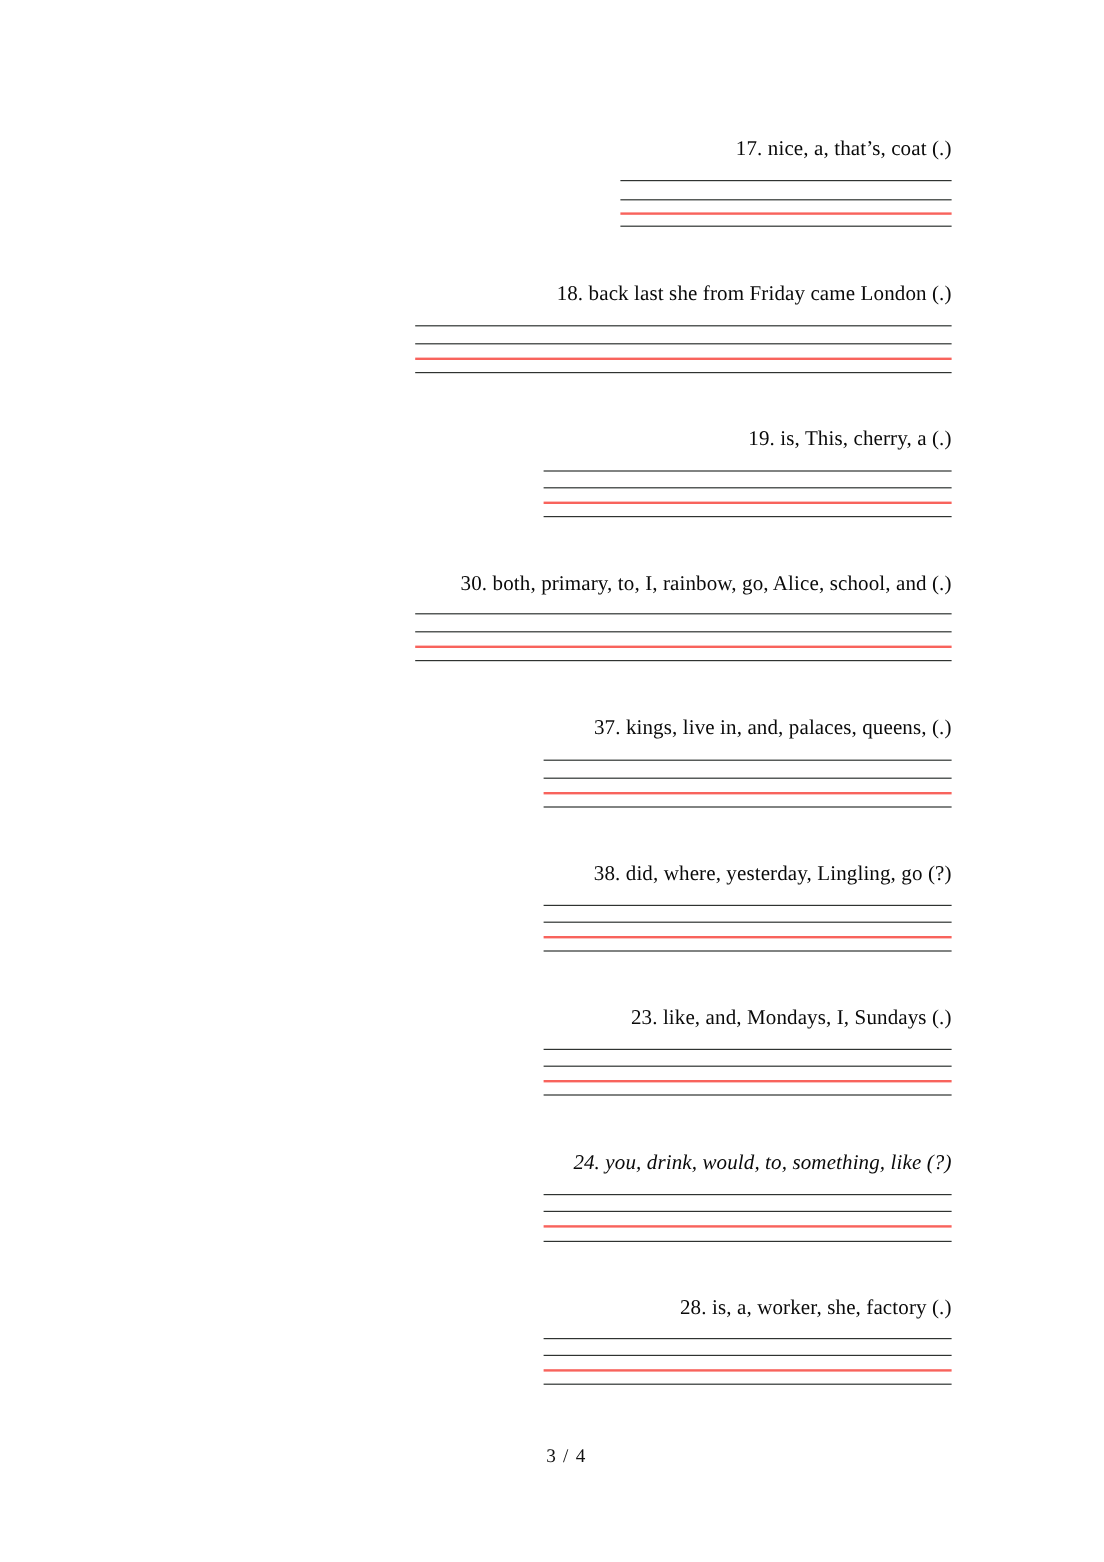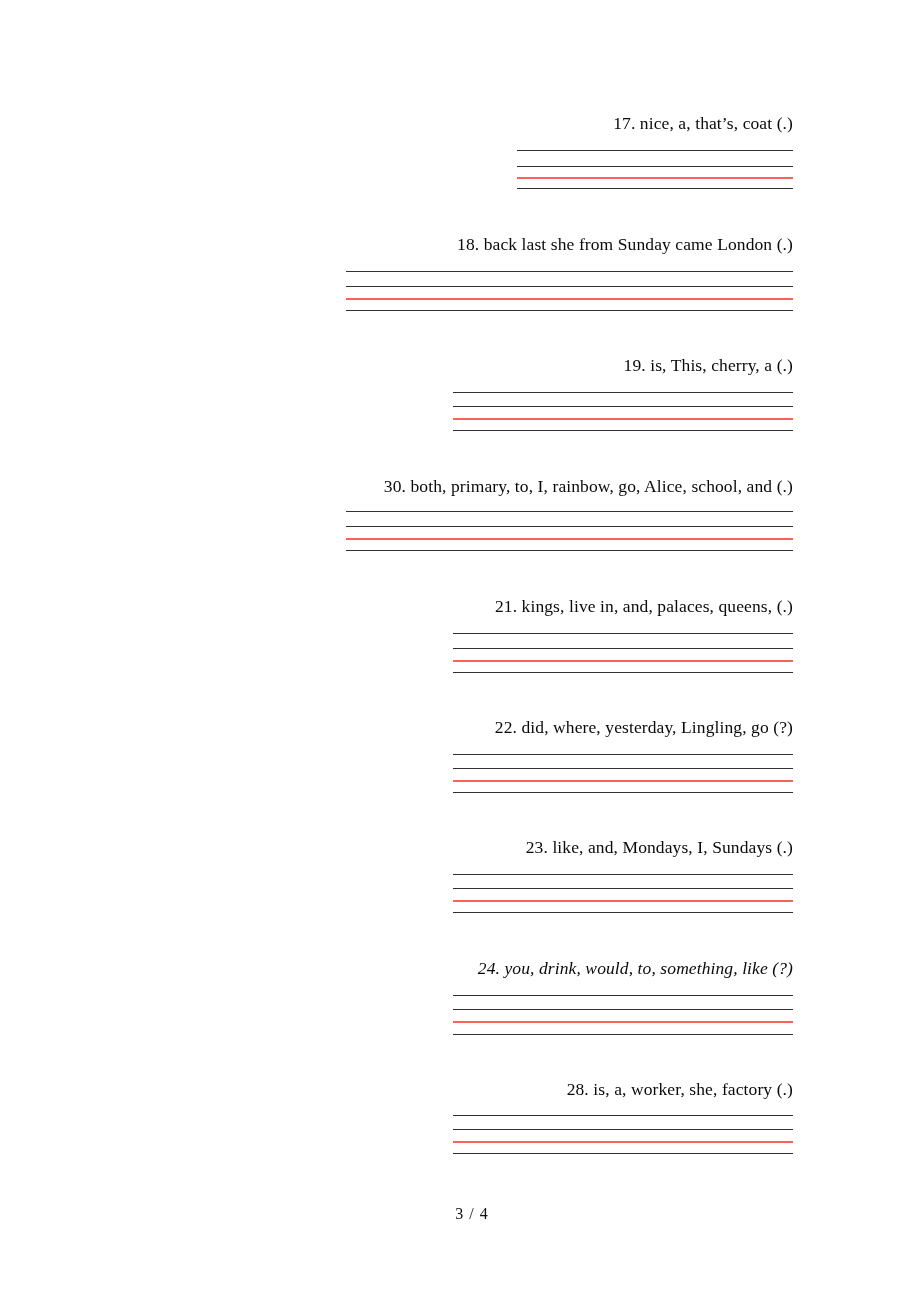--- a/index.html
+++ b/index.html
@@ -75,21 +75,21 @@
       <div class="exercise" style="top: 0px;">
         <div class="q-text" style="top: 112px;">17. nice, a, that’s, coat (.)</div>
         <div class="rule-group" style="left: 505px; width: 276px; top: 0px;">
           <div class="rule black" style="top: 150px;"></div>
           <div class="rule black" style="top: 166px;"></div>
           <div class="rule red" style="top: 177px;"></div>
           <div class="rule black" style="top: 188px;"></div>
         </div>
       </div>
       <div class="exercise" style="top: 0px;">
-        <div class="q-text" style="top: 233px;">18. back   last    she from  Sunday  came   London (.)</div>
+        <div class="q-text" style="top: 233px;">18. back   last    she from  Friday  came   London (.)</div>
         <div class="rule-group" style="left: 334px; width: 447px; top: 0px;">
           <div class="rule black" style="top: 271px;"></div>
           <div class="rule black" style="top: 286px;"></div>
           <div class="rule red" style="top: 298px;"></div>
           <div class="rule black" style="top: 310px;"></div>
         </div>
       </div>
       <div class="exercise" style="top: 0px;">
         <div class="q-text" style="top: 354px;">19. is,  This, cherry, a (.)</div>
         <div class="rule-group" style="left: 441px; width: 340px; top: 0px;">
@@ -102,30 +102,30 @@
       <div class="exercise" style="top: 0px;">
         <div class="q-text" style="top: 475px;">30. both, primary, to, I, rainbow, go, Alice, school, and (.)</div>
         <div class="rule-group" style="left: 334px; width: 447px; top: 0px;">
           <div class="rule black" style="top: 511px;"></div>
           <div class="rule black" style="top: 526px;"></div>
           <div class="rule red" style="top: 538px;"></div>
           <div class="rule black" style="top: 550px;"></div>
         </div>
       </div>
       <div class="exercise" style="top: 0px;">
-        <div class="q-text" style="top: 595px;">21. kings, live in, and, palaces, queens, (.)</div>
+        <div class="q-text" style="top: 595px;">37. kings, live in, and, palaces, queens, (.)</div>
         <div class="rule-group" style="left: 441px; width: 340px; top: 0px;">
           <div class="rule black" style="top: 633px;"></div>
           <div class="rule black" style="top: 648px;"></div>
           <div class="rule red" style="top: 660px;"></div>
           <div class="rule black" style="top: 672px;"></div>
         </div>
       </div>
       <div class="exercise" style="top: 0px;">
-        <div class="q-text" style="top: 716px;">22. did, where, yesterday, Lingling, go (?)</div>
+        <div class="q-text" style="top: 716px;">38. did, where, yesterday, Lingling, go (?)</div>
         <div class="rule-group" style="left: 441px; width: 340px; top: 0px;">
           <div class="rule black" style="top: 754px;"></div>
           <div class="rule black" style="top: 768px;"></div>
           <div class="rule red" style="top: 780px;"></div>
           <div class="rule black" style="top: 792px;"></div>
         </div>
       </div>
       <div class="exercise" style="top: 0px;">
         <div class="q-text" style="top: 836px;">23. like, and, Mondays, I, Sundays (.)</div>
         <div class="rule-group" style="left: 441px; width: 340px; top: 0px;">

